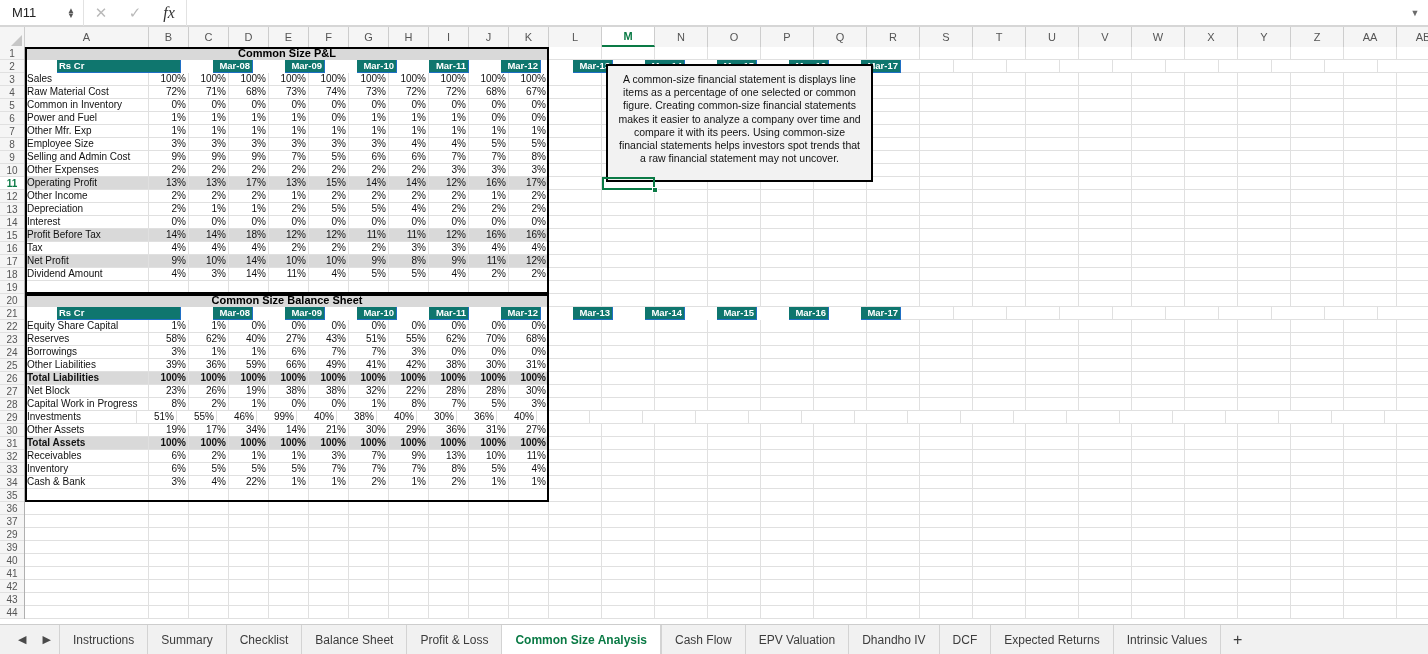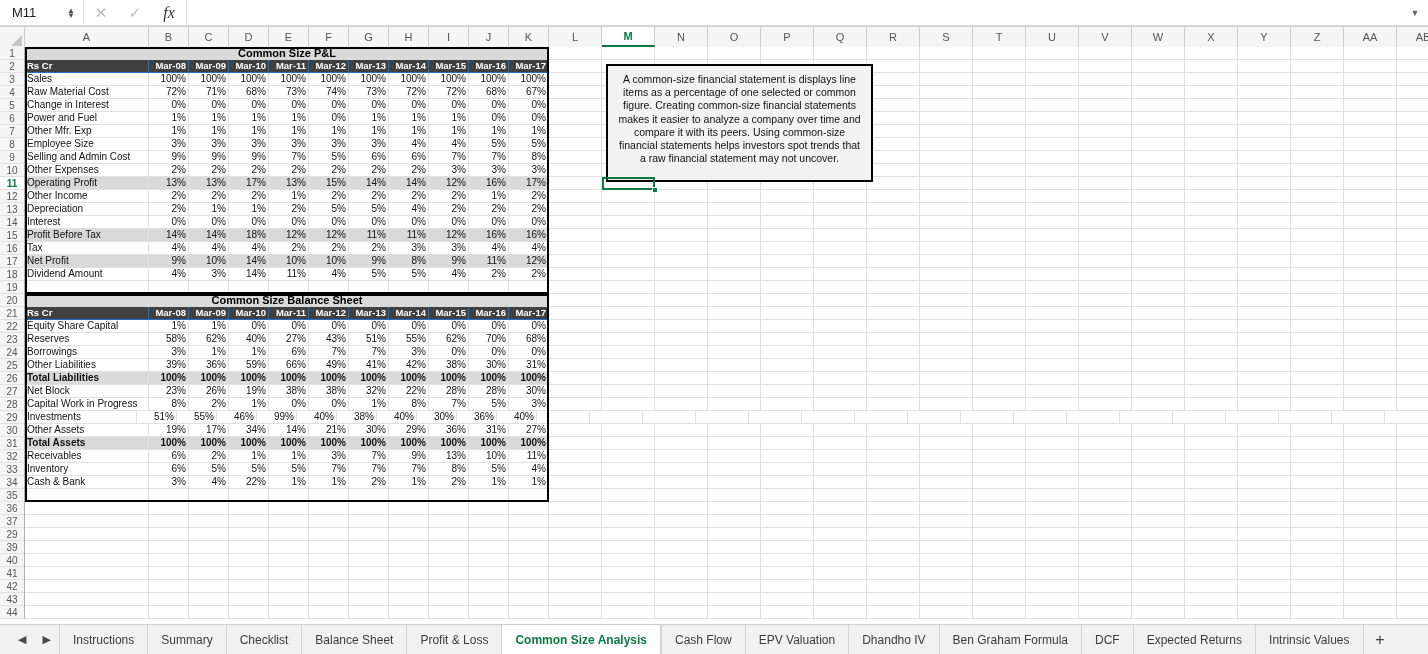--- a/index.html
+++ b/index.html
@@ -165,26 +165,27 @@
   .t-title {
     background: #d9d9d9;
     font-weight: bold;
     font-size: 11px;
     text-align: center;
     color: #000;
     border-right: none;
     border-bottom: none;
   }
   .t-hdr {
-    background: #404040;
+    background: #0f766e;
     color: #ffffff;
     font-weight: bold;
     font-size: 9.5px;
     border-right: 1px solid #1f6fc4;
     border-bottom: 1px solid #1f6fc4;
+    margin-left: 32px;
   }
   .t-total {
     background: #d9d9d9;
     font-weight: bold;
   }
   .t-sub {
     background: #d9d9d9;
   }
 
   
@@ -474,21 +475,21 @@
           <div class="cell" style="width: 53px;"></div>
           <div class="cell" style="width: 53px;"></div>
           <div class="cell" style="width: 53px;"></div>
           <div class="cell" style="width: 53px;"></div>
           <div class="cell" style="width: 53px;"></div>
           <div class="cell" style="width: 53px;"></div>
           <div class="cell" style="width: 53px;"></div>
           <div class="cell" style="width: 53px;"></div>
         </div>
         <div class="row">
-          <div class="cell lbl" style="width: 124px;">Change in Interest</div>
+          <div class="cell lbl" style="width: 124px;">Common in Inventory</div>
           <div class="cell num" style="width: 40px;">0%</div>
           <div class="cell num" style="width: 40px;">0%</div>
           <div class="cell num" style="width: 40px;">0%</div>
           <div class="cell num" style="width: 40px;">0%</div>
           <div class="cell num" style="width: 40px;">0%</div>
           <div class="cell num" style="width: 40px;">0%</div>
           <div class="cell num" style="width: 40px;">0%</div>
           <div class="cell num" style="width: 40px;">0%</div>
           <div class="cell num" style="width: 40px;">0%</div>
           <div class="cell num" style="width: 40px;">0%</div>
@@ -1708,23 +1709,20 @@
     <div class="tab">
       <span>Cash Flow</span>
     </div>
     <div class="tab">
       <span>EPV Valuation</span>
     </div>
     <div class="tab">
       <span>Dhandho IV</span>
     </div>
     <div class="tab">
-      <span>Ben Graham Formula</span>
-    </div>
-    <div class="tab">
       <span>DCF</span>
     </div>
     <div class="tab">
       <span>Expected Returns</span>
     </div>
     <div class="tab">
       <span>Intrinsic Values</span>
     </div>
     <div class="addtab">
       <span>+</span>

